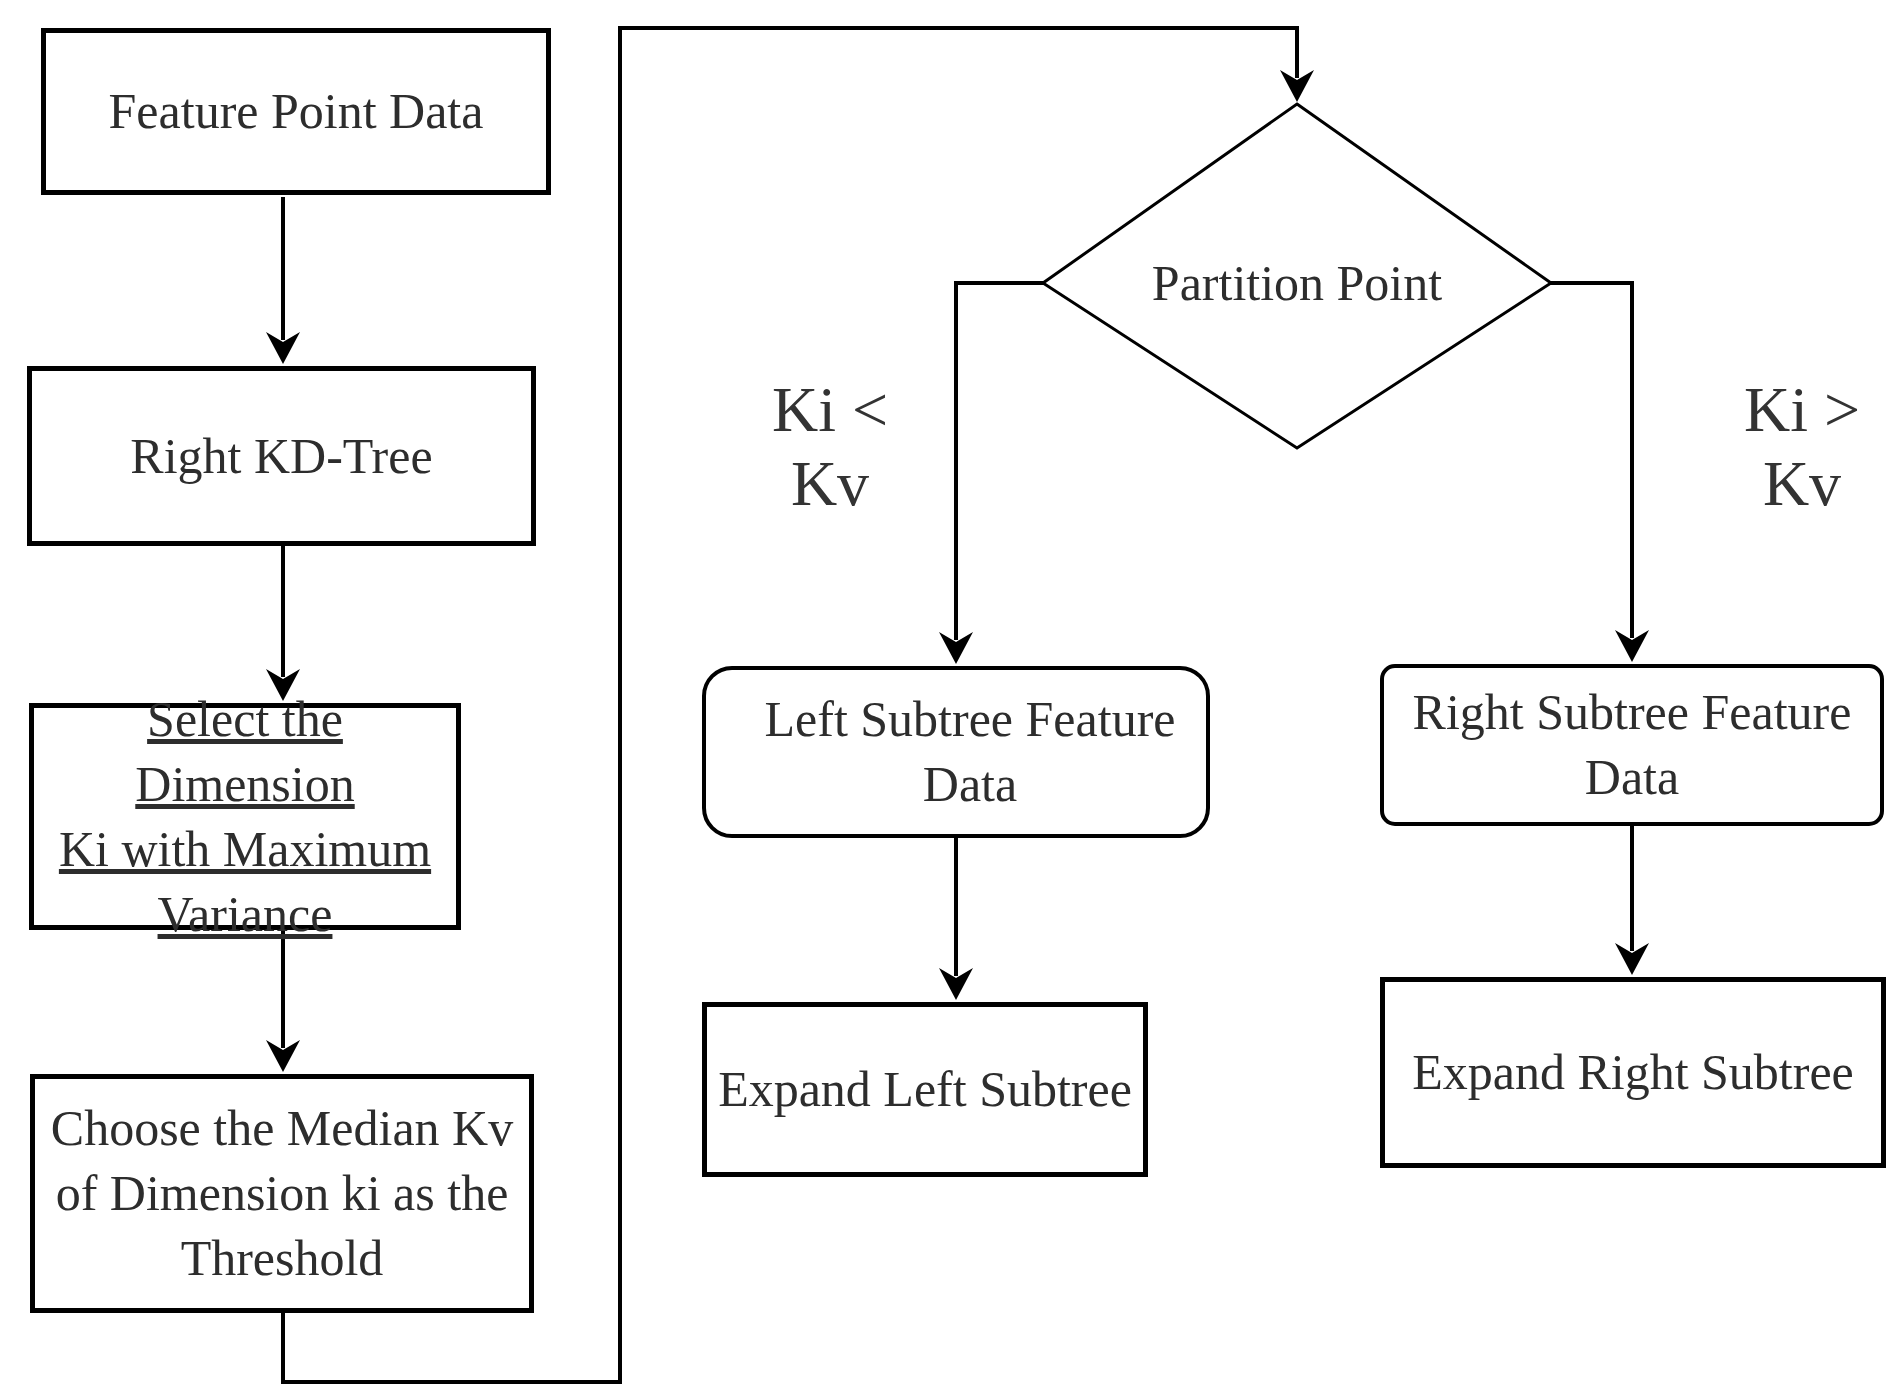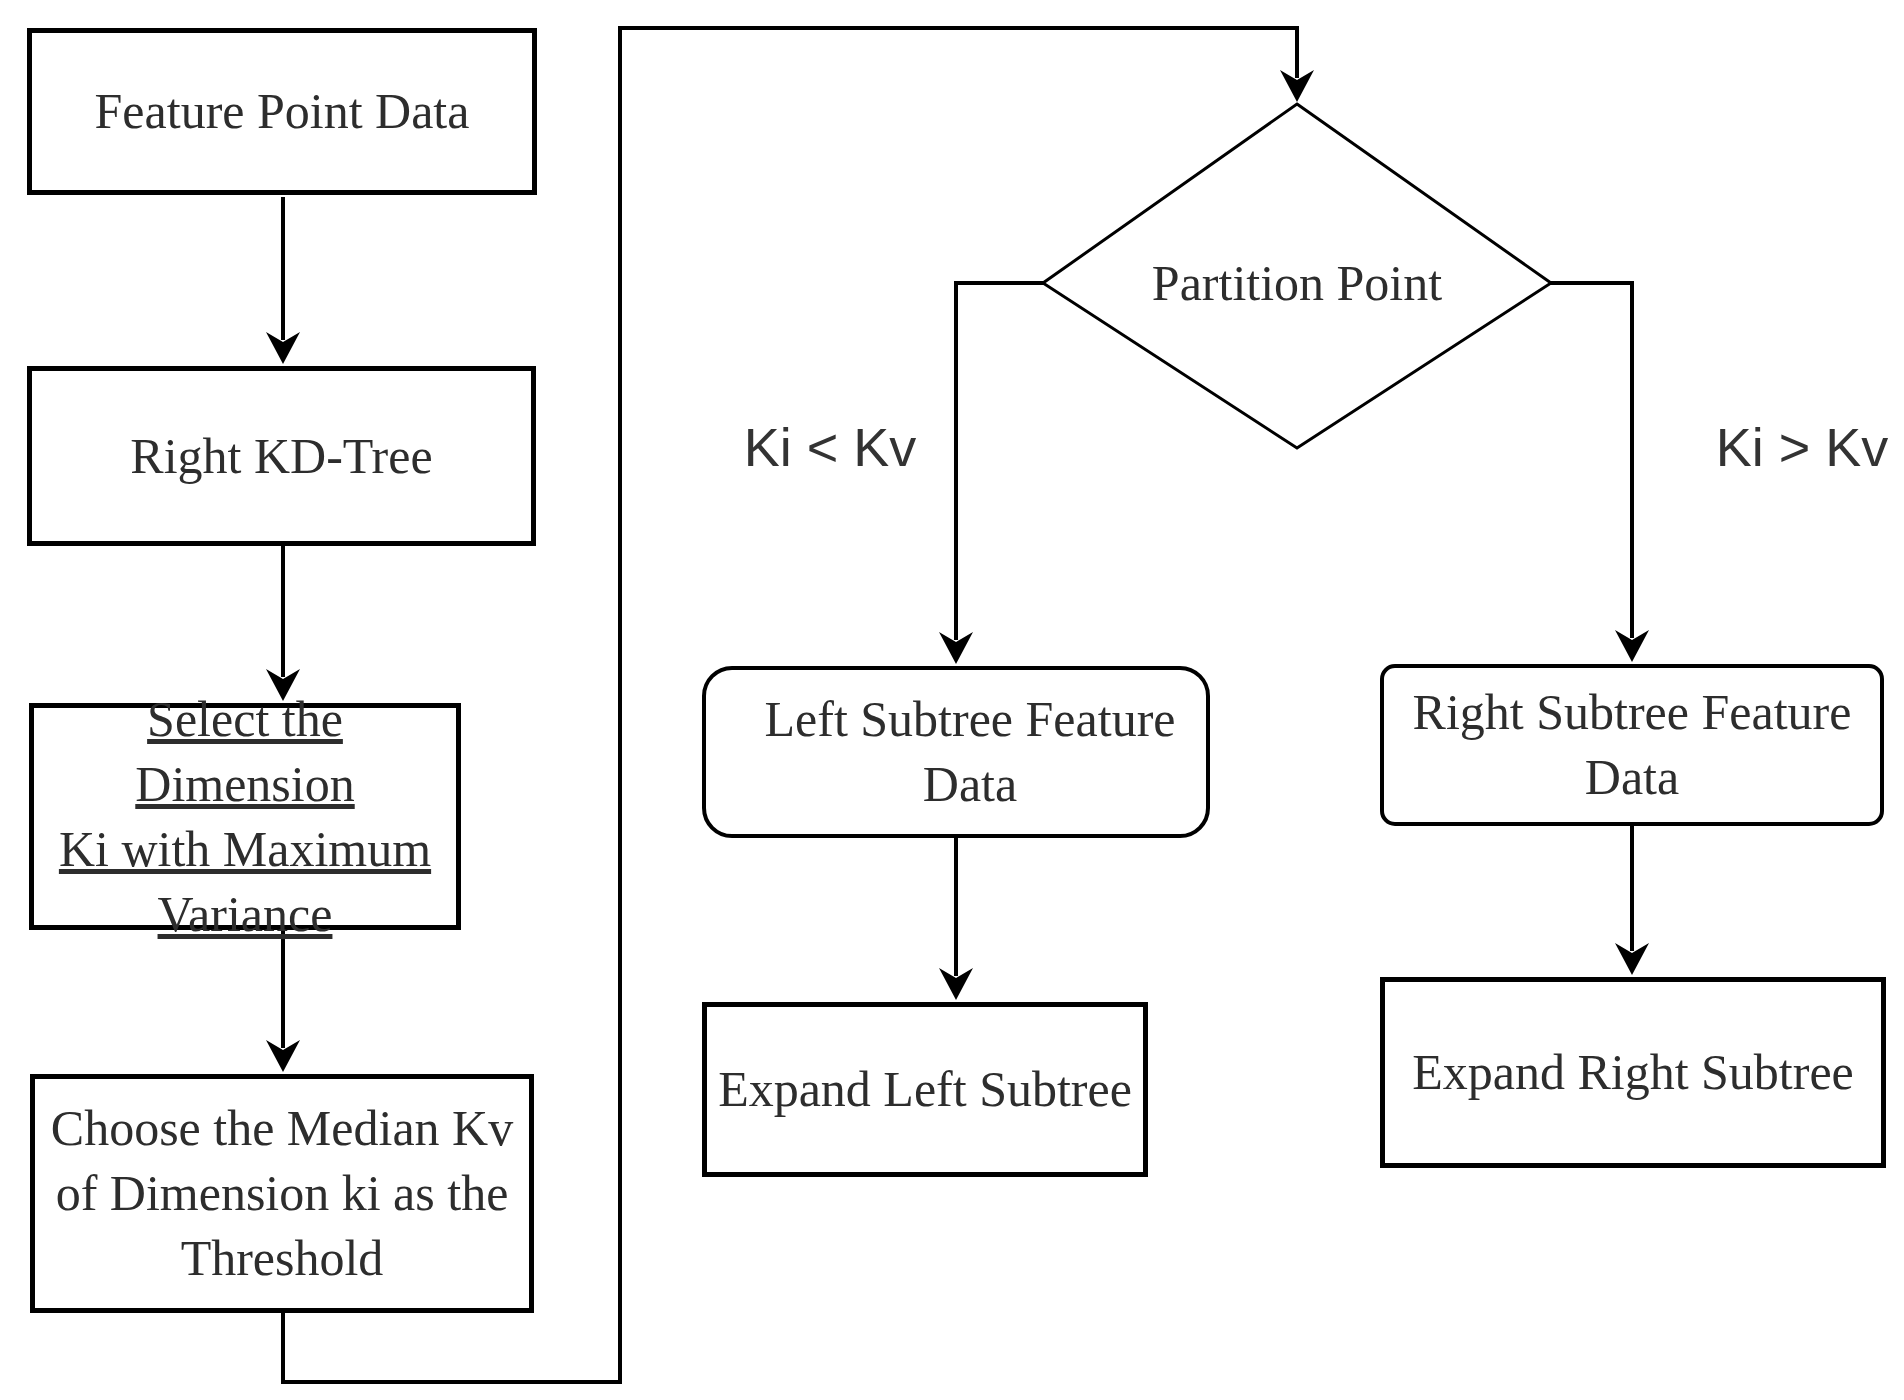--- a/index.html
+++ b/index.html
@@ -48,24 +48,24 @@
     text-align: center;
     color: #2d2d2d;
     font-size: 50px;
     background: transparent;
   }
   .edge-label {
     position: absolute;
     display: flex;
     align-items: center;
     justify-content: center;
-    text-align: right;
+    text-align: center;
     color: #333333;
-    font-size: 54px;
-    font-family: Liberation Sans, sans-serif;
+    font-size: 64px;
+    font-family: Liberation Serif, serif;
     background: transparent;
   }
   .stroke-line {
     fill: none;
     stroke: #000000;
     stroke-width: 4;
   }
   .arrow-head {
     fill: #000000;
     stroke: none;
@@ -103,21 +103,21 @@
     <path class="stroke-line" d="M956,836 L956,976"></path>
     <path class="arrow-head" d="M956,1000 L939,968 L956,978 L973,968 Z"></path>
 
     <path class="stroke-line" d="M1549,283 L1632,283 L1632,638"></path>
     <path class="arrow-head" d="M1632,662 L1615,630 L1632,640 L1649,630 Z"></path>
 
     <path class="stroke-line" d="M1632,824 L1632,951"></path>
     <path class="arrow-head" d="M1632,975 L1615,943 L1632,953 L1649,943 Z"></path>
   </svg>
 
-  <div class="node" style="left:27px; top:28px; width:510px; height:167px;">Feature Point Data</div>
+  <div class="node" style="left:41px; top:28px; width:510px; height:167px;">Feature Point Data</div>
 
   <div class="node" style="left:27px; top:366px; width:509px; height:180px;">Right KD-Tree</div>
 
   <div class="node" style="left:29px; top:703px; width:432px; height:227px;text-decoration:underline;">Select the Dimension
 Ki with Maximum
 Variance</div>
 
   <div class="node" style="left:30px; top:1074px; width:504px; height:239px;">Choose the Median Kv
 of Dimension ki as the
 Threshold</div>

